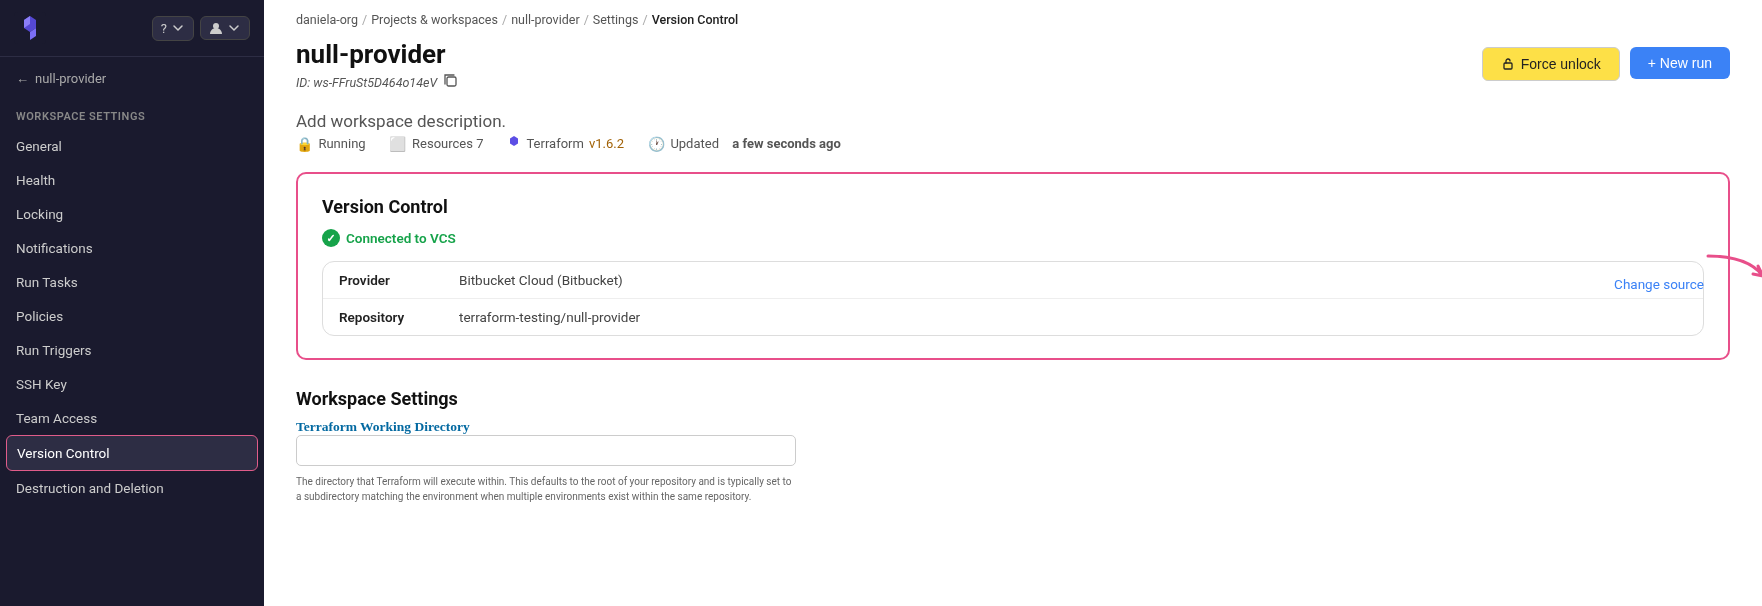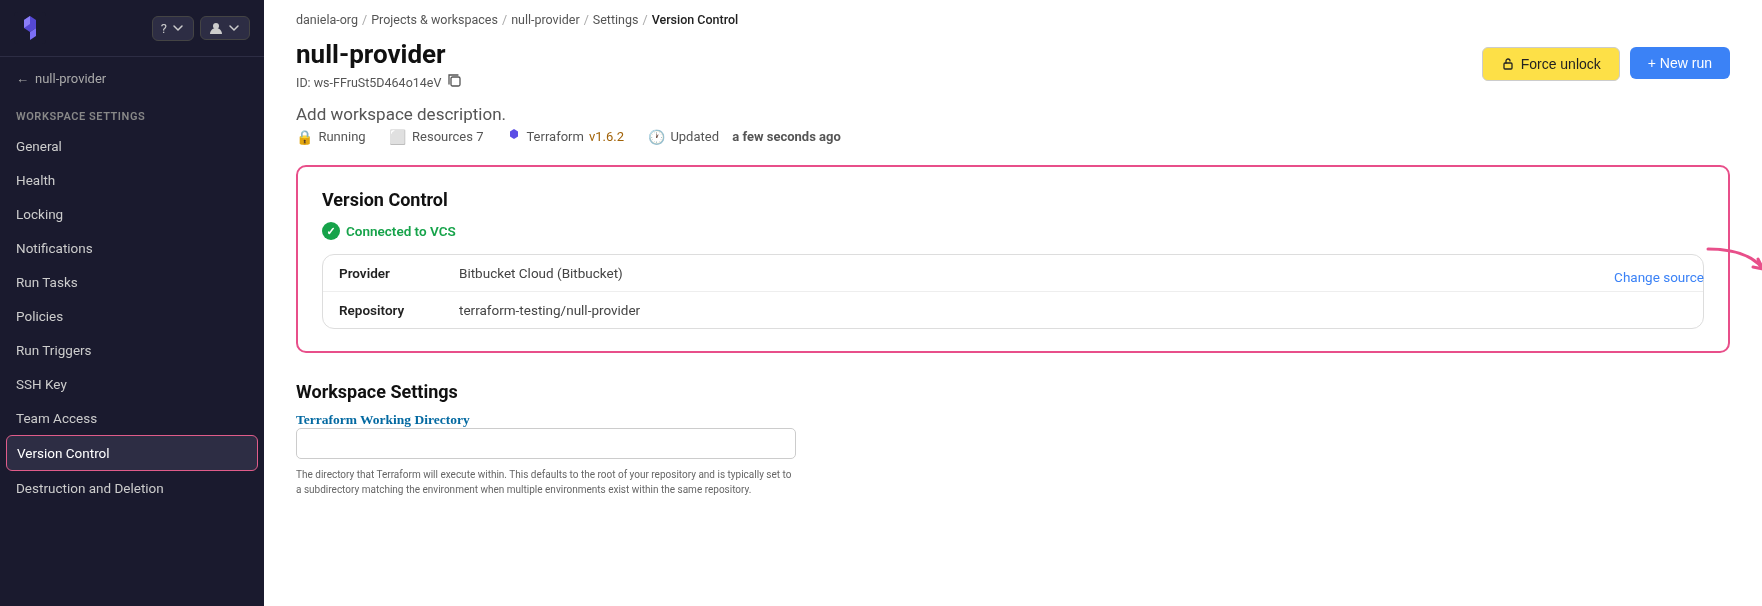--- a/index.html
+++ b/index.html
@@ -131,21 +131,22 @@
       font-weight: 700;
       color: #111;
       margin-bottom: 4px;
     }
     .workspace-id {
       font-size: 12.5px;
       color: #555;
       display: flex;
       align-items: center;
       gap: 6px;
-      margin-bottom: 13px;
+      margin-bottom: 20px;
+      font-style: italic;
     }
     .copy-icon {
       cursor: pointer;
       color: #888;
     }
     .add-description {
       font-size: 17px;
       color: #555;
       cursor: pointer;
       margin-bottom: 2px;

